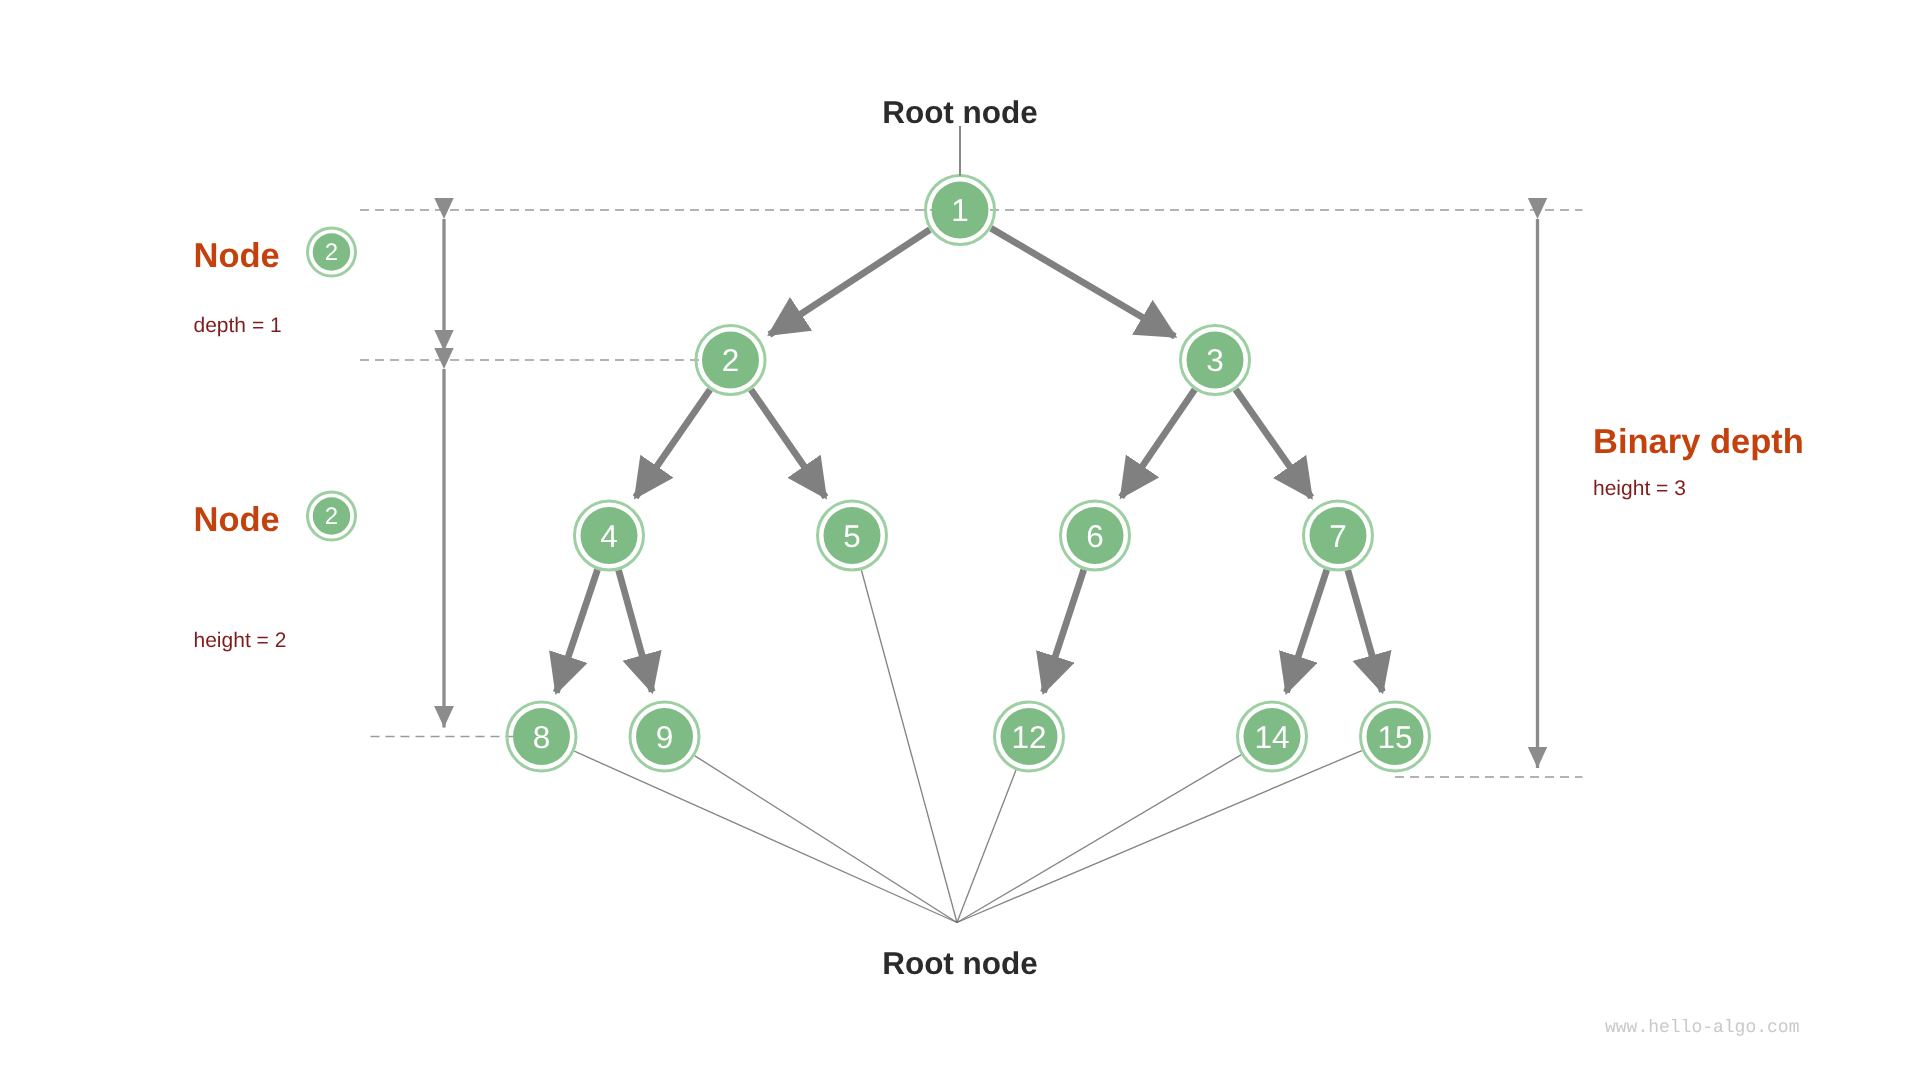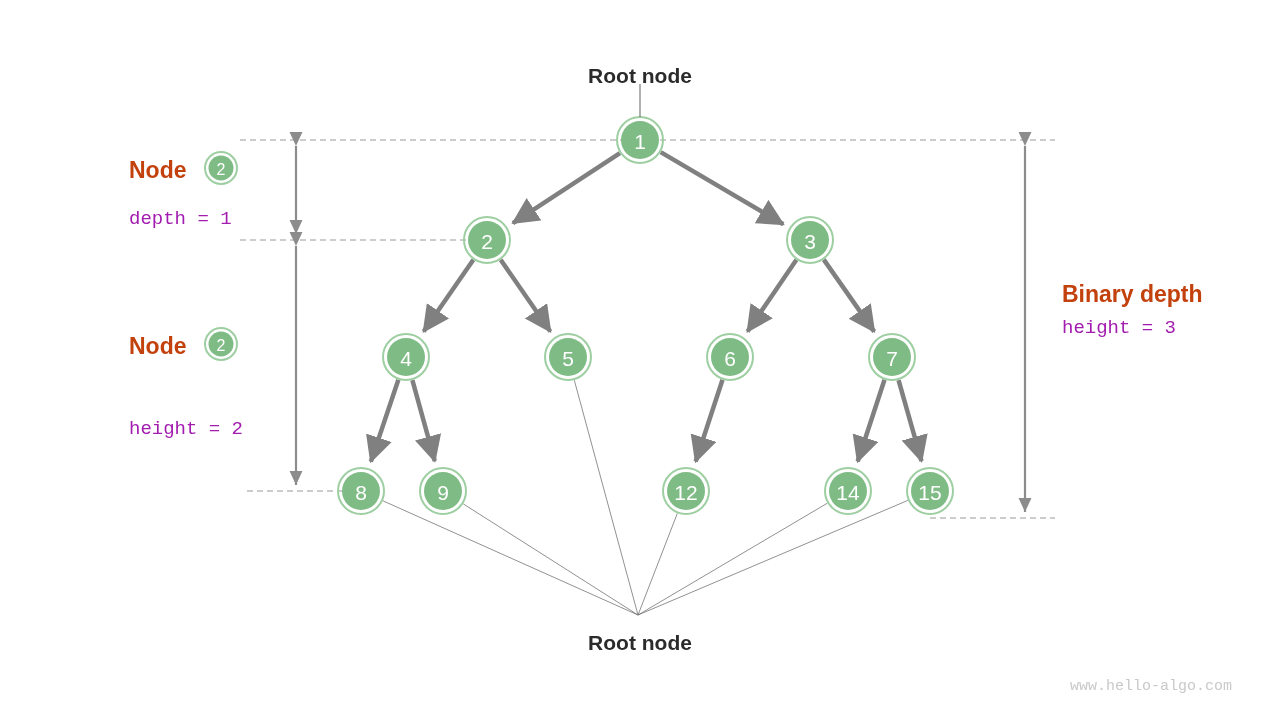--- a/index.html
+++ b/index.html
@@ -40,37 +40,37 @@
     position: absolute;
     font-family: "Liberation Sans", sans-serif;
     font-weight: bold;
     font-size: 23px;
     color: #c2410c;
     white-space: nowrap;
     text-align: right;
   }
   .anno-mono {
     position: absolute;
-    font-family: Liberation Mono, monospace;
-    font-size: 19px;
-    color: #a21caf;
+    font-family: Liberation Sans, sans-serif;
+    font-size: 14px;
+    color: #7f1d1d;
     white-space: nowrap;
   }
   .callout {
     position: absolute;
     font-family: "Liberation Sans", sans-serif;
     font-weight: bold;
     font-size: 21px;
     color: #2b2b2b;
     white-space: nowrap;
   }
   .watermark {
     position: absolute;
     font-family: "Liberation Mono", "DejaVu Sans Mono", monospace;
-    font-size: 15px;
+    font-size: 12px;
     color: #c9c9c9;
     white-space: nowrap;
     text-align: right;
   }
 </style>
 </head>
 <body>
 
 <div id="canvas">
 

